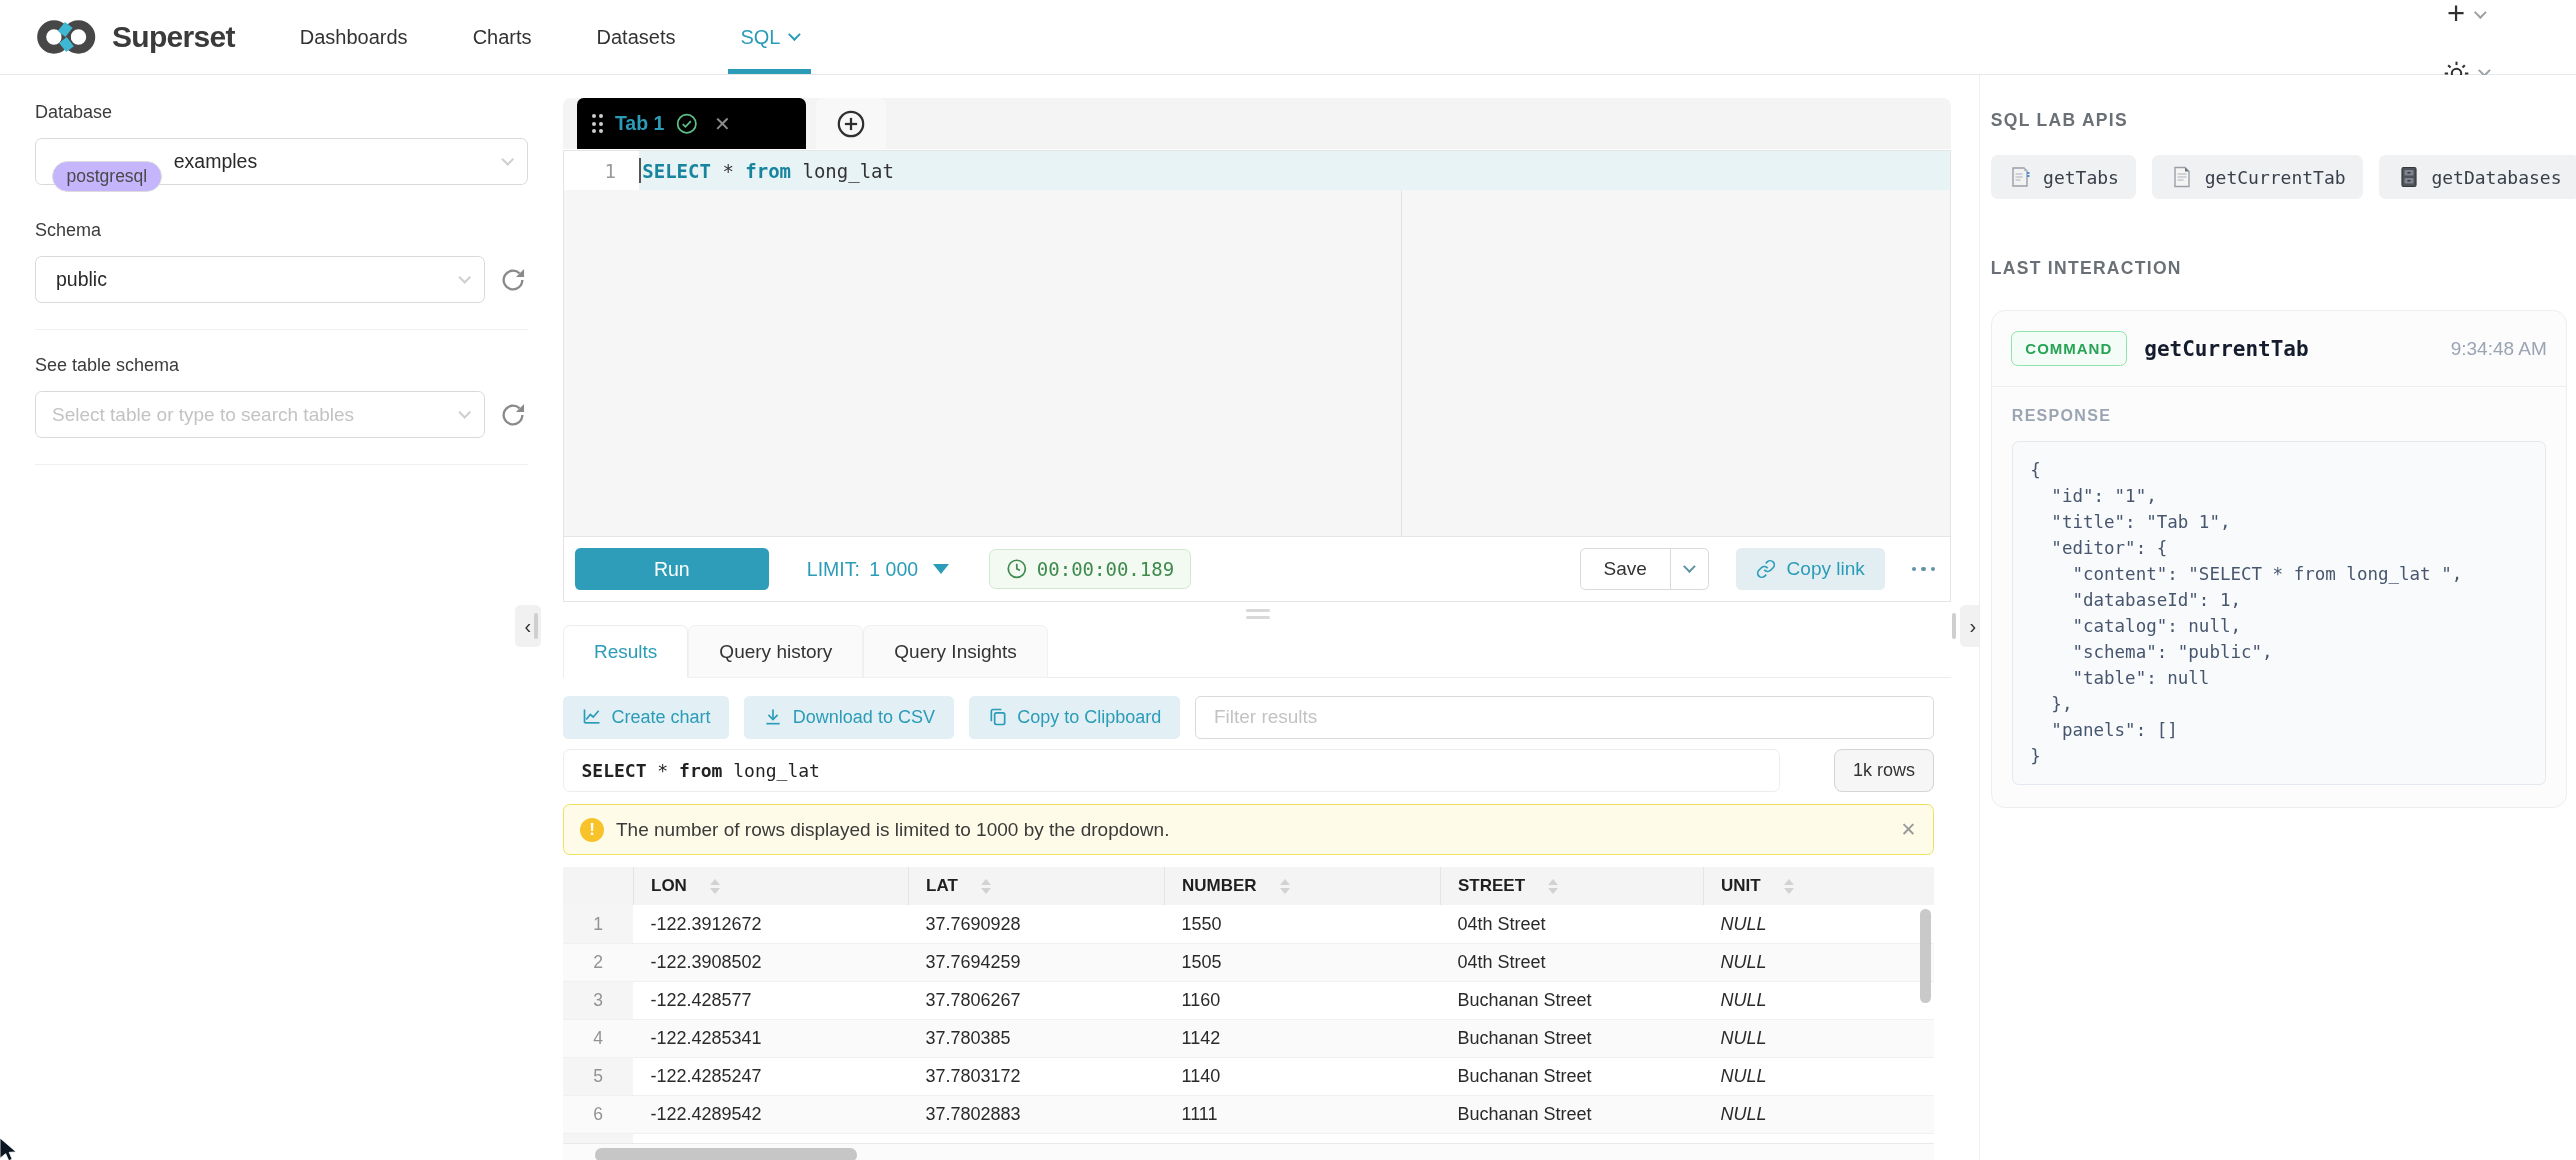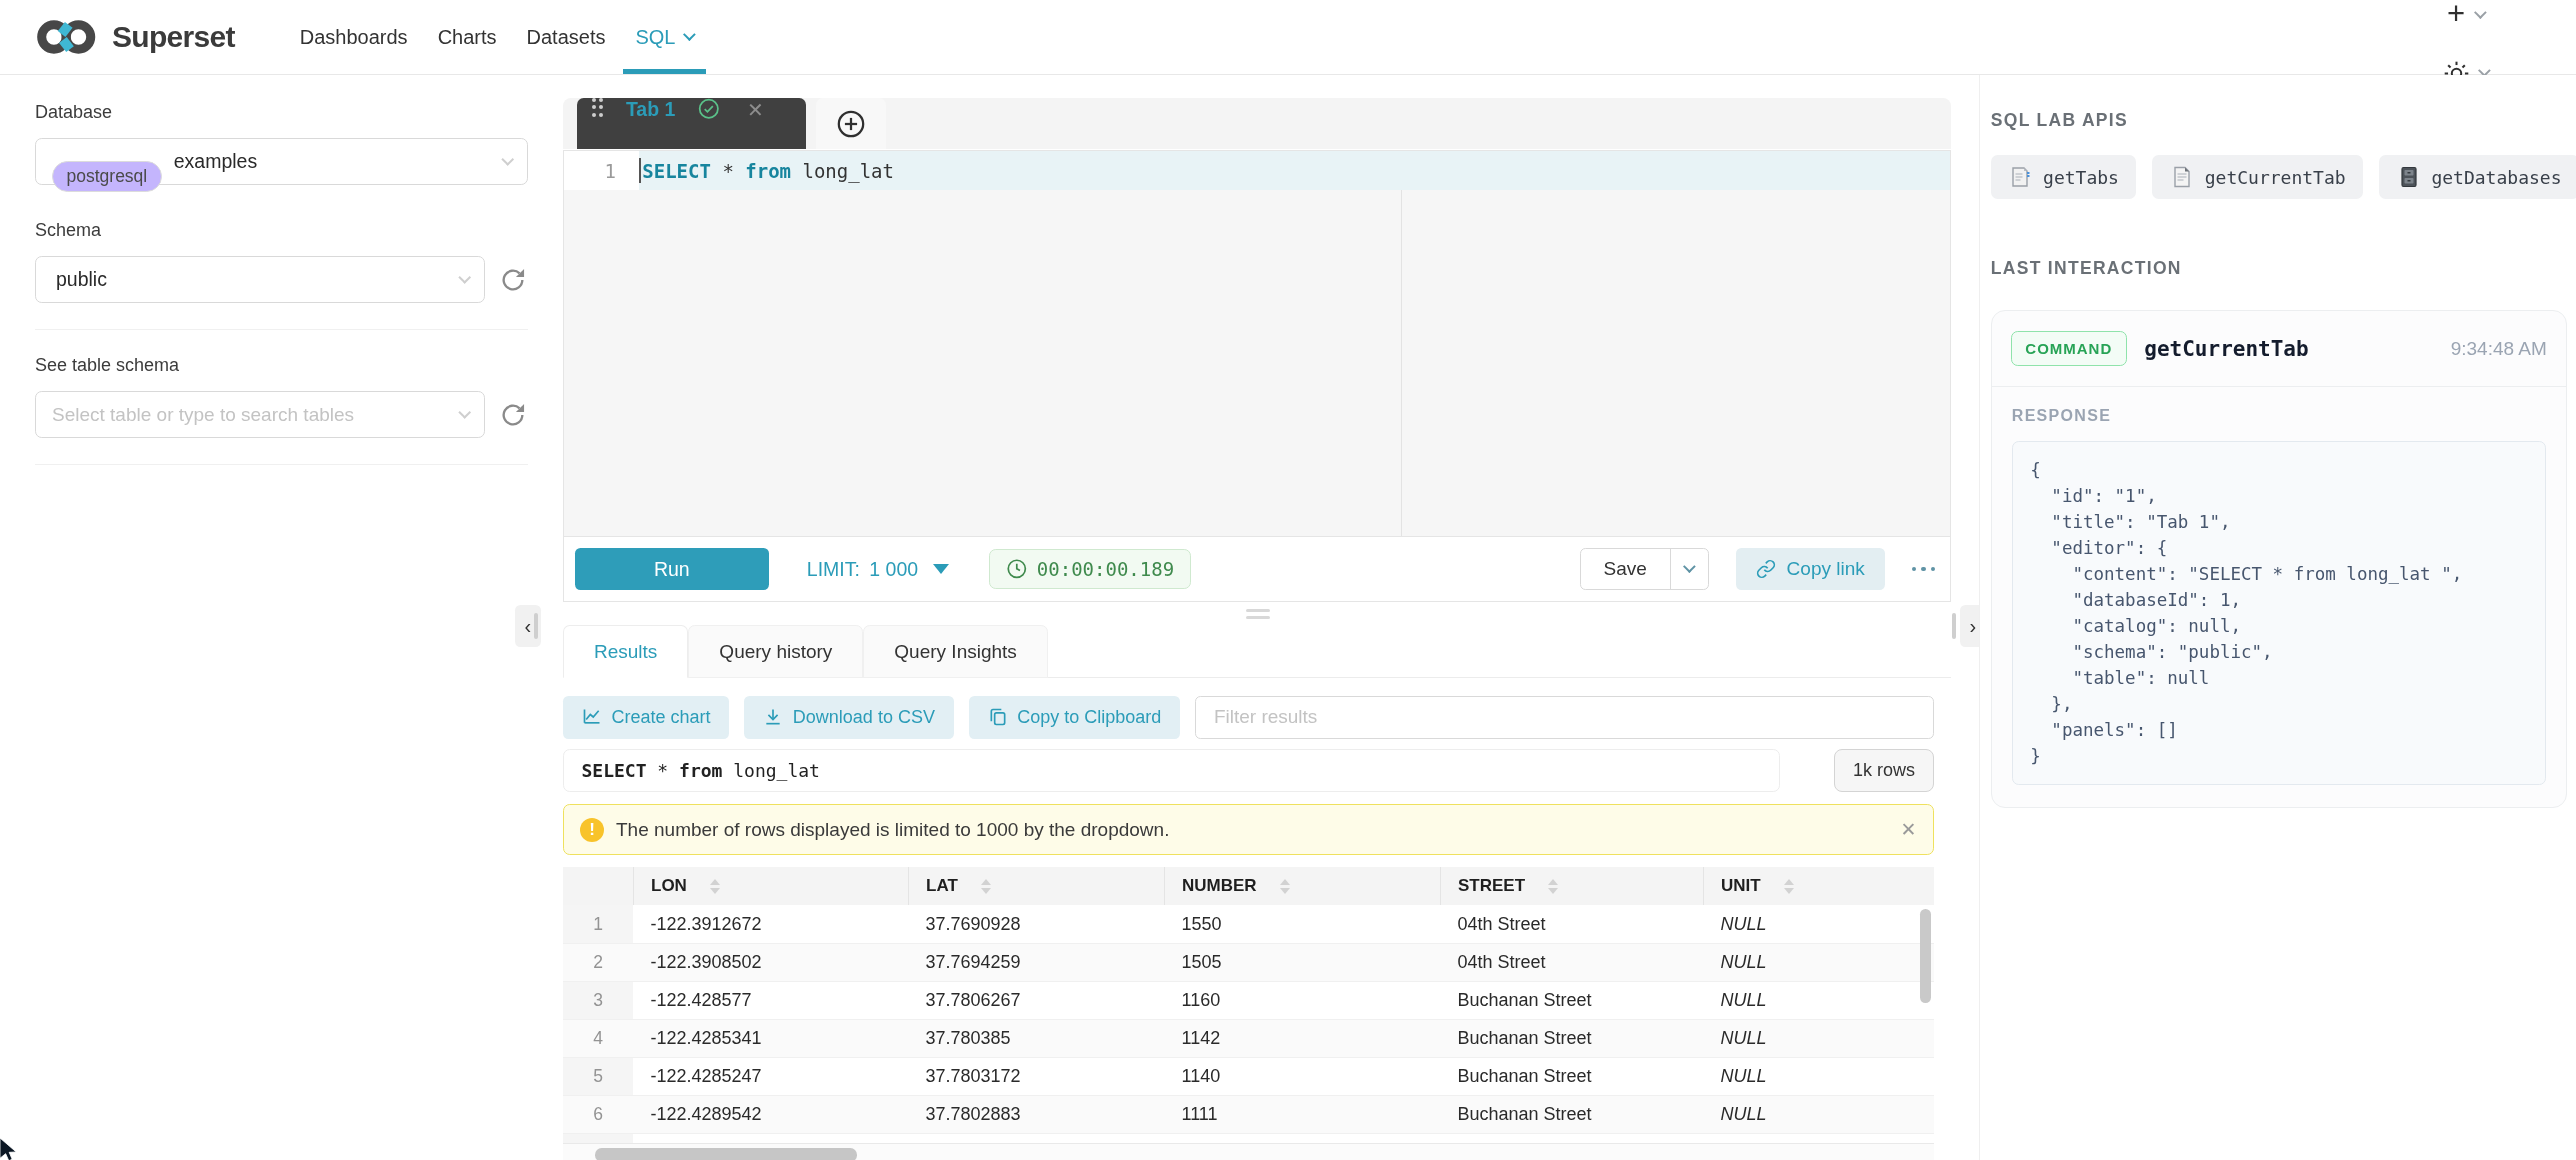--- a/index.html
+++ b/index.html
@@ -4,21 +4,21 @@
 <style>
   * { margin:0; padding:0; box-sizing:border-box; }
   body { font-family:"Liberation Sans", sans-serif; background:#fff; }
   .app { position:relative; width:2576px; height:1161px; background:#fff; overflow:hidden; }
 
   
   .navbar { position:absolute; left:0; top:0; width:2576px; height:75px;
             background:#fff; border-bottom:1.3px solid #e8e8e8; display:flex; align-items:center; padding:0 40px 0 35px; }
   .brand-wrap { display:flex; align-items:center; gap:12px; }
   .brand { font-size:30px; font-weight:800; color:#3b3b3b; letter-spacing:-0.7px; }
-  .nav-items { display:flex; align-items:flex-start; gap:30px; margin-left:65px; height:100%; }
+  .nav-items { display:flex; align-items:flex-start; gap:65px; margin-left:65px; height:100%; }
   .nav-item { font-size:20px; color:#333; display:flex; align-items:center; gap:9.4px; height:100%; cursor:pointer; position:relative; }
   .nav-item.active { color:#2b9cb8; }
   .nav-item.active .underline { position:absolute; left:-12px; right:-12px; bottom:0; height:4.7px; background:#2b9cb8; }
   .chev { width:8.8px; height:8.8px; border-right:2px solid #9aa0a6; border-bottom:2px solid #9aa0a6; transform:rotate(45deg); margin-top:-5.4px; }
   .chev.teal { border-color:#2b9cb8; }
   .nav-right { margin-left:auto; display:flex; align-items:center; gap:31px;flex-direction:column; }
   .env-badge { height:38px; border-radius:20px; border:1.3px solid #f2b8bd; background:#fdf1f1; color:#d9505e;
                font-size:19px; display:flex; align-items:center; padding:0 20px; }
   .icon-group { display:flex; align-items:center; gap:10.8px; cursor:pointer; }
   .plus-glyph { font-size:31px; color:#2f2f2f; font-weight:400; line-height:1; margin-top:-4px; }
@@ -40,22 +40,22 @@
   .divider { height:1.3px; background:#f0f0f0; margin:25.6px 0; }
 
   
   .collapse-btn { position:absolute; width:25.6px; height:42px; background:#f1f1f1; border-radius:5.4px;
                   display:flex; align-items:center; justify-content:center; font-size:20px; color:#2f2f2f; cursor:pointer; }
   .mini-bar { position:absolute; width:4px; height:25.6px; background:#cfcfcf; border-radius:2px; }
 
   
   .tabstrip { position:absolute; left:563px; top:98px; width:1388px; height:51px; background:#f4f4f4;
               border-radius:8px 8px 0 0; display:flex; align-items:stretch; }
-  .sqltab { margin-left:13.5px; width:229px; background:#404040; border-radius:6.7px 6.7px 0 0;
-            display:flex; padding:0 15px; gap:23px; cursor:pointer; }
+  .sqltab { margin-left:13.5px; width:229px; background:#000000; border-radius:6.7px 6.7px 0 0;
+            display:flex; align-items:center; padding:0 15px; gap:12px; cursor:pointer; }
   .drag-dots { display:grid; grid-template-columns:4px 4px; grid-auto-rows:4px; gap:3.4px; }
   .drag-dots i { width:4px; height:4px; border-radius:50%; background:#cdcdcd; }
   .tab-title { font-size:19.5px; color:#2b9cb8; font-weight:600; }
   .tab-close { font-size:20px; color:#8d8d8d; margin-left:4px; }
   .addtab { margin-left:10.8px; width:70px; background:#f8f8f8; border-radius:6.7px 6.7px 0 0;
             display:flex; align-items:center; justify-content:center; cursor:pointer; }
 
   .editorbox { position:absolute; left:563px; top:150px; width:1388px; height:452px; background:#fff;
                border:1.3px solid #e5e5e5; display:flex; flex-direction:column; }
   .code-line { height:39px; display:flex; }

